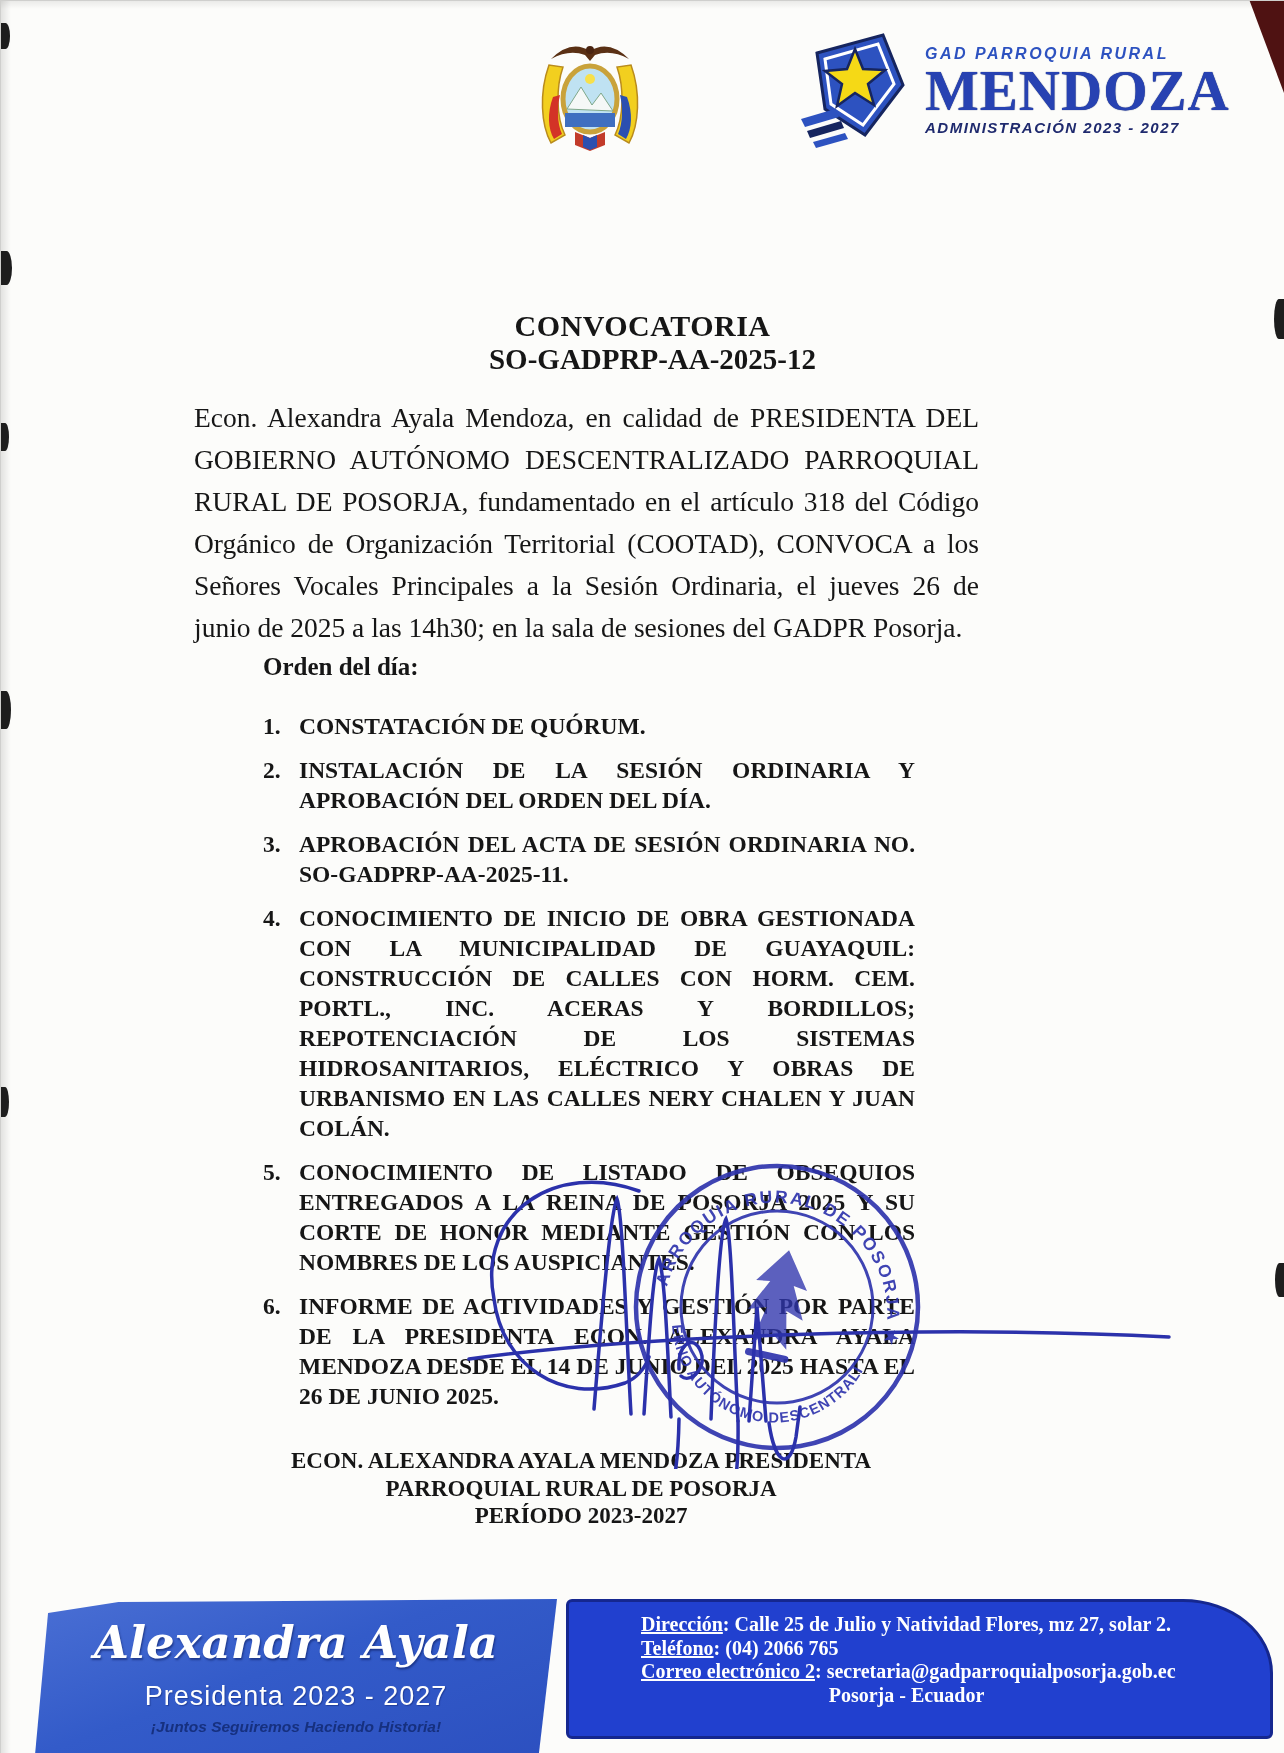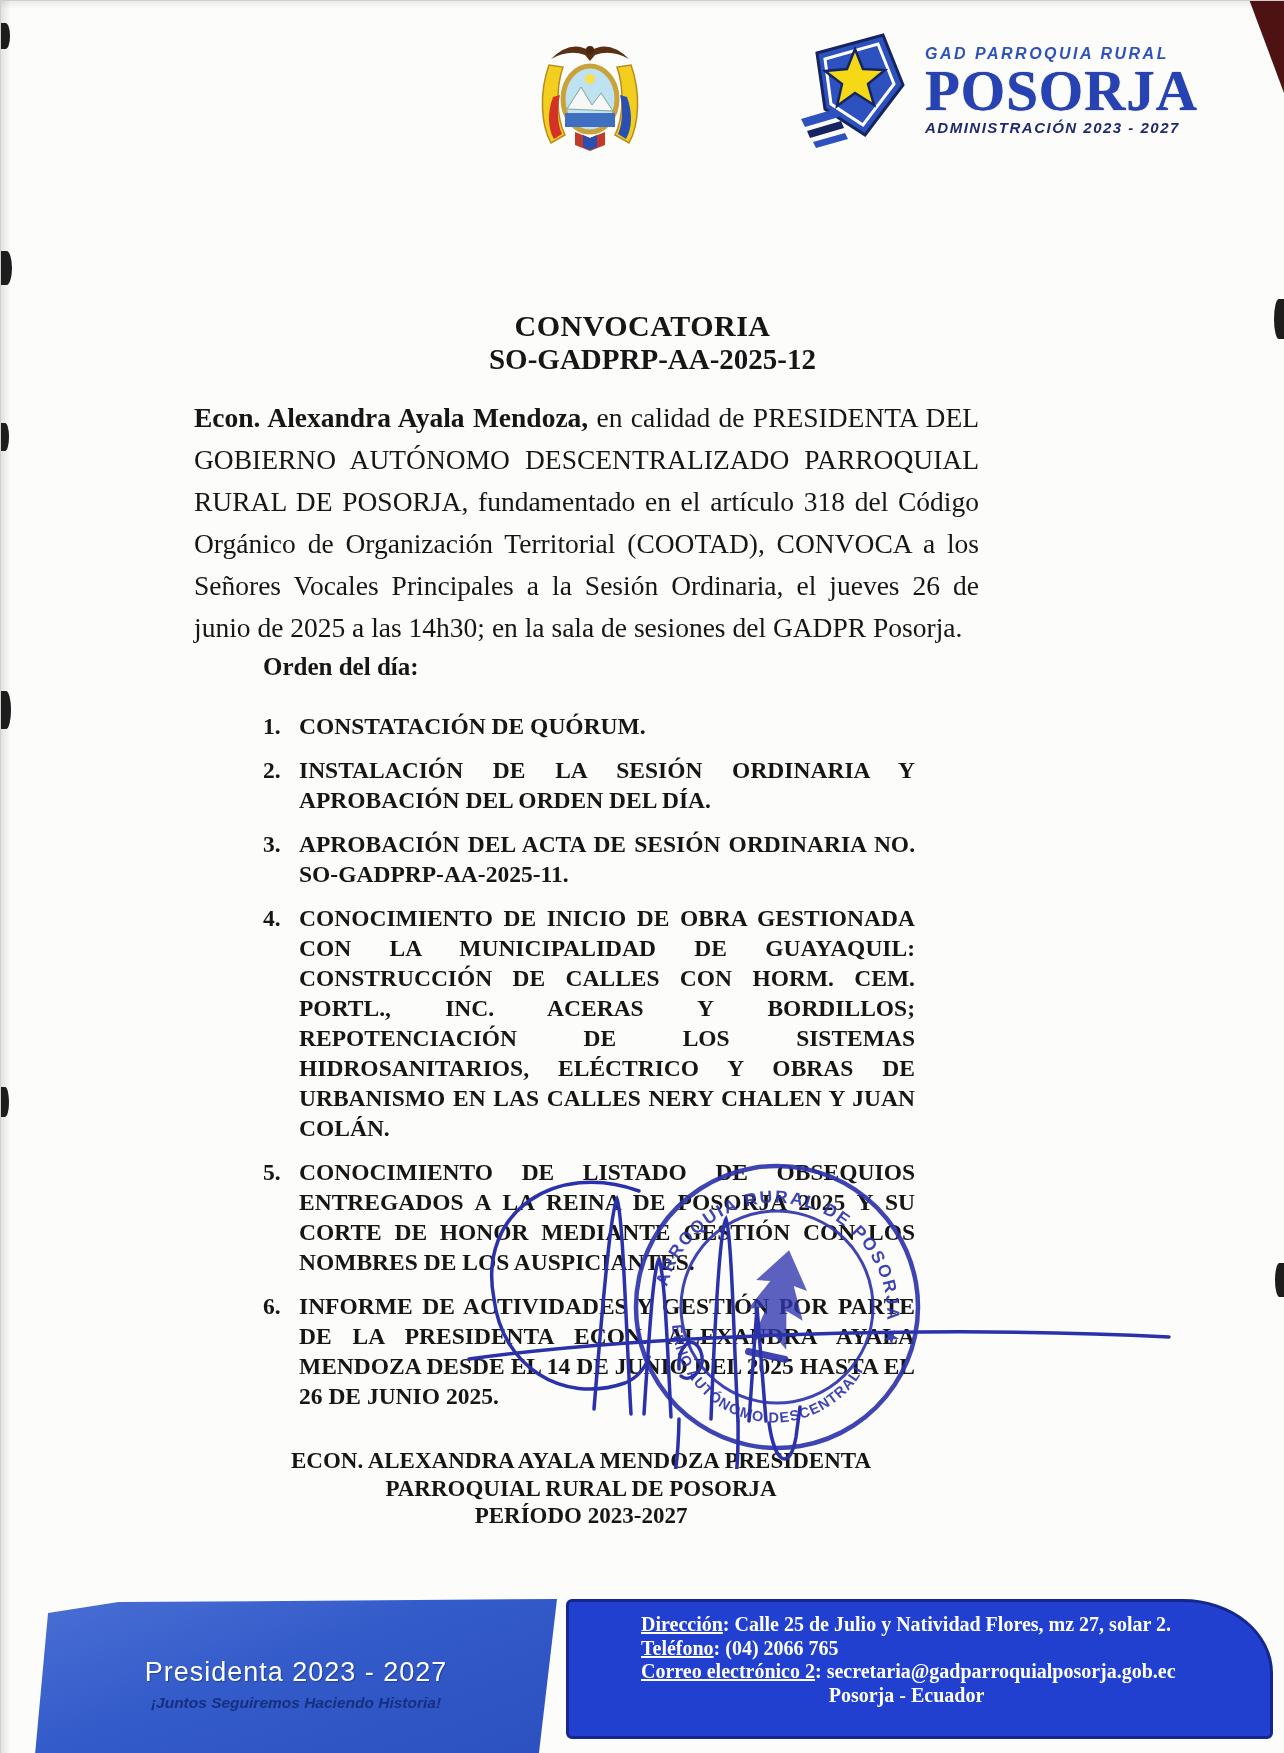--- a/index.html
+++ b/index.html
@@ -28,21 +28,21 @@
     font-family:"Liberation Serif",serif;letter-spacing:1px;
     text-shadow:0 0 1px #16255f;}
   .logo-line3{font-size:15px;font-weight:bold;letter-spacing:1.5px;color:#1f2a6e;font-style:italic;}
   
   .date-line{position:absolute;top:212px;right:252px;font-size:28px;}
   .title-block{position:absolute;top:308px;left:0;width:100%;text-align:center;}
   .doc-title{font-size:30px;font-weight:bold;letter-spacing:.5px;}
   .doc-code{font-size:29px;font-weight:bold;padding-left:20px;}
   .intro{position:absolute;left:193px;top:396px;width:785px;
     font-size:27.5px;line-height:42px;text-align:justify;margin:0;}
-  .intro b{font-weight:bold;margin-top:28px;}
+  .intro b{font-weight:normal;margin-top:28px;}
   .agenda-heading{position:absolute;left:262px;top:652px;font-size:25px;font-weight:bold;}
   .agenda{position:absolute;left:262px;top:710px;width:652px;margin:0;padding:0;list-style:none;}
   .agenda li{position:relative;padding-left:36px;margin-bottom:14px;
     font-size:23.5px;font-weight:bold;line-height:30px;}
   .agenda li .num{position:absolute;left:0;top:0;}
   .agenda li .itxt{display:block;text-align:justify;}
   
   .sig-svg{position:absolute;left:438px;top:1168px;z-index:4;pointer-events:none;}
   .stamp{position:absolute;left:626px;top:1156px;z-index:3;transform:rotate(12deg);opacity:.92;}
   .sig-block{position:absolute;left:270px;top:1446px;width:620px;text-align:center;
@@ -102,21 +102,21 @@
     <svg width="132" height="130" viewBox="0 0 132 130">
       <polygon points="34,26 100,8 120,58 82,108 42,82" fill="#2d52c0" stroke="#16255f" stroke-width="3"></polygon>
       <polygon points="42,32 95,17 111,57 80,98 48,77" fill="none" stroke="#ffffff" stroke-width="3"></polygon>
       <path d="M72 22 L80 42 L102 43 L85 57 L91 78 L72 66 L54 79 L59 57 L42 44 L64 42 Z" fill="#f5d916" stroke="#16255f" stroke-width="2.5"></path>
       <polygon points="18,92 52,82 56,90 22,100" fill="#2d52c0"></polygon>
       <polygon points="24,104 58,94 61,101 27,111" fill="#16255f"></polygon>
       <polygon points="30,115 62,106 65,112 33,121" fill="#2d52c0"></polygon>
     </svg>
     <div class="logo-text">
       <div class="logo-line1">GAD PARROQUIA RURAL</div>
-      <div class="logo-name">POSORJA</div>
+      <div class="logo-name">MENDOZA</div>
       <div class="logo-line3">ADMINISTRACIÓN 2023 - 2027</div>
     </div>
   </div>
 
 
   <div class="title-block">
     <div class="doc-title">CONVOCATORIA</div>
     <div class="doc-code">SO-GADPRP-AA-2025-12</div>
   </div>
 
@@ -186,20 +186,21 @@
     </g>
   </svg>
 
   <div class="sig-block">
     <div>ECON. ALEXANDRA AYALA MENDOZA PRESIDENTA</div>
     <div>PARROQUIAL RURAL DE POSORJA</div>
     <div>PERÍODO 2023-2027</div>
   </div>
 
   <div class="banner-left">
+    <div class="banner-name">Alexandra Ayala</div>
     <div class="banner-role">Presidenta 2023 - 2027</div>
     <div class="banner-slogan">¡Juntos Seguiremos Haciendo Historia!</div>
   </div>
 
   <div class="contact-box">
     <div><span class="lbl">Dirección</span><span>: Calle 25 de Julio y Natividad Flores, mz 27, solar 2.</span></div>
     <div><span class="lbl">Teléfono</span><span>: (04) 2066 765</span></div>
     <div><span class="lbl">Correo electrónico 2</span><span>: secretaria@gadparroquialposorja.gob.ec</span></div>
     <div class="contact-loc">Posorja - Ecuador</div>
   </div>

